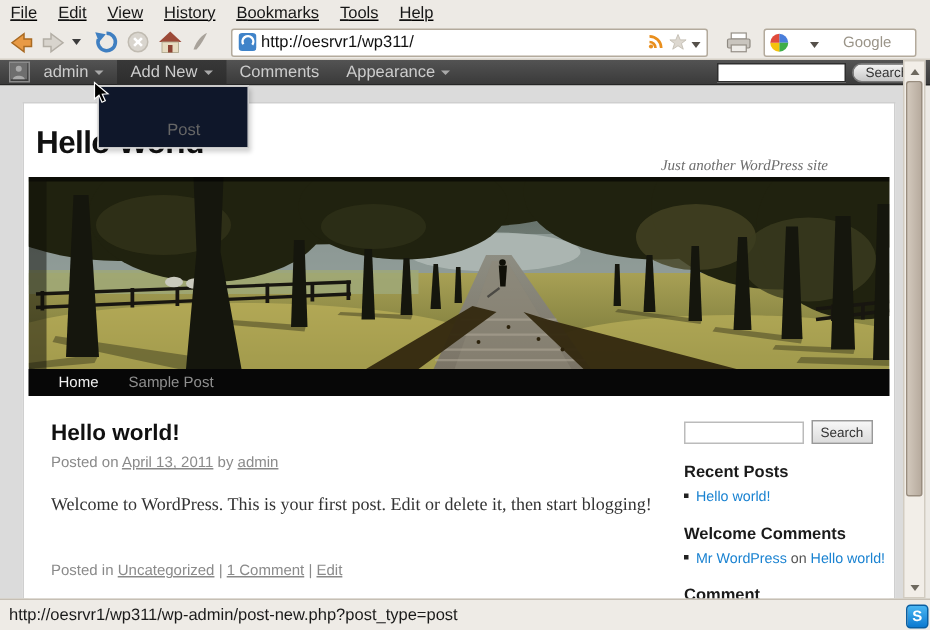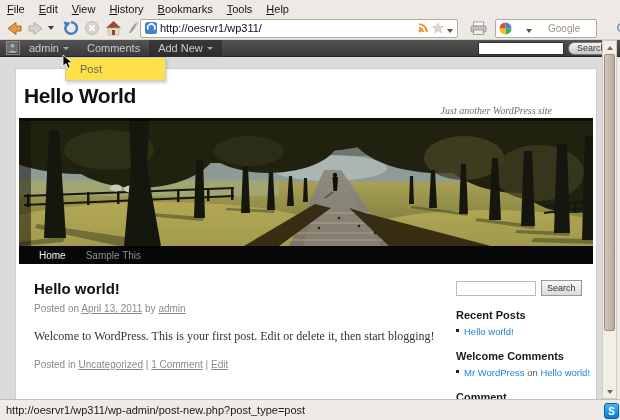--- a/index.html
+++ b/index.html
@@ -1,28 +1,28 @@
 <!DOCTYPE html>
 <html><head>
 <meta charset="utf-8">
 <style>
   html,body{margin:0;padding:0;}
   body{width:620px;height:420px;position:relative;overflow:hidden;background:#edeae5;
        font-family:"Liberation Sans",sans-serif;-webkit-font-smoothing:antialiased;}
   
   .menubar{position:absolute;left:0;top:0;width:620px;height:17px;background:#edeae5;
-           display:flex;align-items:center;}
+           display:flex;align-items:center;text-decoration:underline;}
   .menu-item{font-size:11px;color:#151515;padding:1px 7px;cursor:default;}
   .menu-item u{text-decoration:underline;}
   .toolbar{position:absolute;left:0;top:17px;width:620px;height:23px;background:#edeae5;
            border-bottom:1px solid #d6d0c6;display:flex;align-items:center;box-sizing:border-box;}
   .tb-btn{height:20px;display:flex;align-items:center;justify-content:center;flex:none;}
   .tri-down{width:0;height:0;border-left:3px solid transparent;border-right:3px solid transparent;
             border-top:4px solid #3c3c3c;display:inline-block;}
-  .urlbar{margin-left:0;width:308px;height:17px;background:#fff;border:1px solid #b3aa9c;
+  .urlbar{margin-left:14px;width:308px;height:17px;background:#fff;border:1px solid #b3aa9c;
           border-radius:2px;display:flex;align-items:center;padding:0 4px;gap:3px;flex:none;}
   .url-text{font-size:11px;color:#101010;flex:1;white-space:nowrap;overflow:hidden;}
   .searchbox{margin-left:5px;width:94px;height:17px;background:#fff;border:1px solid #b3aa9c;
              border-radius:2px;display:flex;align-items:center;padding:0 3px;gap:14px;flex:none;}
   .searchbox input{border:none;outline:none;width:52px;font-size:10px;color:#333;
                    font-family:"Liberation Sans",sans-serif;background:transparent;}
   .searchbox input::placeholder{color:#9a9488;}
   
   .adminbar{position:absolute;left:0;top:40px;width:620px;height:17px;
             background:linear-gradient(#535353,#3a3a3a);border-bottom:1px solid #262626;
@@ -33,42 +33,42 @@
          border-top:3px solid #a9a9a9;}
   .avatar{margin-left:6px;width:12px;height:12px;border:1px solid #8b8b8b;flex:none;}
   .ab-search{position:absolute;left:478px;top:2px;display:flex;align-items:center;gap:4px;}
   .ab-search input{width:80px;height:11px;border:1px solid #2e2e2e;font-size:10px;padding:0 2px;}
   .ab-search button{height:13px;font-size:9px;color:#333;padding:0 8px;border-radius:8px;
                     border:1px solid #777;background:linear-gradient(#f4f4f4,#c7c7c7);
                     font-family:"Liberation Sans",sans-serif;line-height:11px;}
   
   .dropdown{position:absolute;left:65px;top:57px;width:99px;background:#fcfcfc;
             border:1px solid #cacaca;box-shadow:1px 2px 3px rgba(0,0,0,.18);z-index:30;}
-  .dd-item{font-size:11px;color:#666;padding:5px 0 5px 14px;background:#fde047;}
+  .dd-item{font-size:11px;color:#666;padding:23px 0 5px 14px;background:#0f172a;text-align:center;}
   .cursor-wrap{position:absolute;left:62px;top:54px;z-index:40;}
   
   .page{position:absolute;left:0;top:57px;width:604px;height:342px;background:#dbdbdb;}
   .container{position:absolute;left:15px;top:11px;width:582px;height:331px;background:#fff;
              border:1px solid #cfcfcf;border-bottom:none;box-sizing:border-box;}
   .site-title{position:absolute;left:8px;top:15px;font-size:21px;font-weight:bold;color:#111;
               letter-spacing:-0.4px;}
   .tagline{position:absolute;right:44px;top:36px;font-size:10px;font-style:italic;color:#6d6d6d;
            font-family:"Liberation Serif",serif;}
   .header-image{position:absolute;left:3px;top:49px;width:574px;height:128px;overflow:hidden;}
   .navbar{position:absolute;left:3px;top:177px;width:574px;height:18px;background:#070707;
           display:flex;align-items:center;gap:20px;padding-left:20px;box-sizing:border-box;}
   .nav-home{font-size:10px;color:#f2f2f2;}
   .nav-sample{font-size:10px;color:#8f8f8f;}
   .content{position:absolute;left:3px;top:195px;width:574px;height:164px;background:#fff;}
   .post{position:absolute;left:15px;top:16px;width:410px;}
   .post-title{font-size:15px;font-weight:bold;color:#101010;}
   .post-meta{margin-top:6px;font-size:10px;color:#8a8a8a;}
   .meta-link{color:#8a8a8a;text-decoration:underline;}
   .post-body{margin-top:15px;font-size:12px;color:#333;font-family:"Liberation Serif",serif;}
-  .post-footer{margin-top:15px;font-size:10px;color:#8a8a8a;}
+  .post-footer{margin-top:31px;font-size:10px;color:#8a8a8a;}
   .widgets{position:absolute;left:437px;top:16px;width:140px;}
   .ws-row{display:flex;gap:5px;align-items:center;}
   .ws-row input{width:74px;height:13px;border:1px solid #bbb;font-size:10px;padding:0 2px;}
   .ws-row button{font-size:9px;color:#333;padding:2px 5px;border:1px solid #999;
                  background:linear-gradient(#f7f7f7,#dcdcdc);font-family:"Liberation Sans",sans-serif;}
   .widget-title{margin-top:13px;font-size:11px;font-weight:bold;color:#1a1a1a;}
   .widget-item{margin-top:5px;font-size:9.5px;display:flex;gap:5px;white-space:nowrap;}
   .bullet{width:3px;height:3px;background:#222;margin-top:3px;flex:none;}
   .blue-link{color:#1982d1;}
   .on-word{color:#555;}
@@ -202,25 +202,29 @@
     <svg width="11" height="11">
         <rect width="11" height="11" fill="#6e6e6e"></rect>
         <circle cx="5.5" cy="3.8" r="2" fill="#a9a9a9"></circle>
         <path d="M1.5,11 C1.5,7.6 9.5,7.6 9.5,11 Z" fill="#a9a9a9"></path>
       </svg>
   </span>
   <span class="ab-item">
     <span>admin</span>
     <span class="caret"></span>
   </span>
+  <span class="ab-item ab-open">
+    <span>Add New</span>
+    <span class="caret"></span>
+  </span>
   <span class="ab-item">
     <span>Comments</span>
   </span>
-  <span class="ab-item ab-open">
-    <span>Add New</span>
+  <span class="ab-item">
+    <span>Appearance</span>
     <span class="caret"></span>
   </span>
   <span class="ab-search">
     <input type="text" style="">
     <button>Search</button>
   </span>
 </div>
 
 <div class="dropdown">
   <div class="dd-item">Post</div>
@@ -352,21 +356,21 @@
           <path d="M313.5,59 L319,59 L318,73 L314.5,73 Z"></path>
         </g>
         <line x1="314" y1="74" x2="306" y2="80" stroke="#222" stroke-width="1.5" opacity="0.6"></line>
         <rect width="574" height="3" fill="#000" opacity="0.6"></rect>
         <rect width="12" height="128" fill="#0d0d08" opacity="0.5"></rect>
       </svg>
     </div>
 
     <div class="navbar">
       <span class="nav-home">Home</span>
-      <span class="nav-sample">Sample This</span>
+      <span class="nav-sample">Sample Post</span>
     </div>
 
     <div class="content">
       <div class="post">
         <div class="post-title">Hello world!</div>
         <div class="post-meta">
           <span>Posted on</span>
           <span class="meta-link">April 13, 2011</span>
           <span>by</span>
           <span class="meta-link">admin</span>

